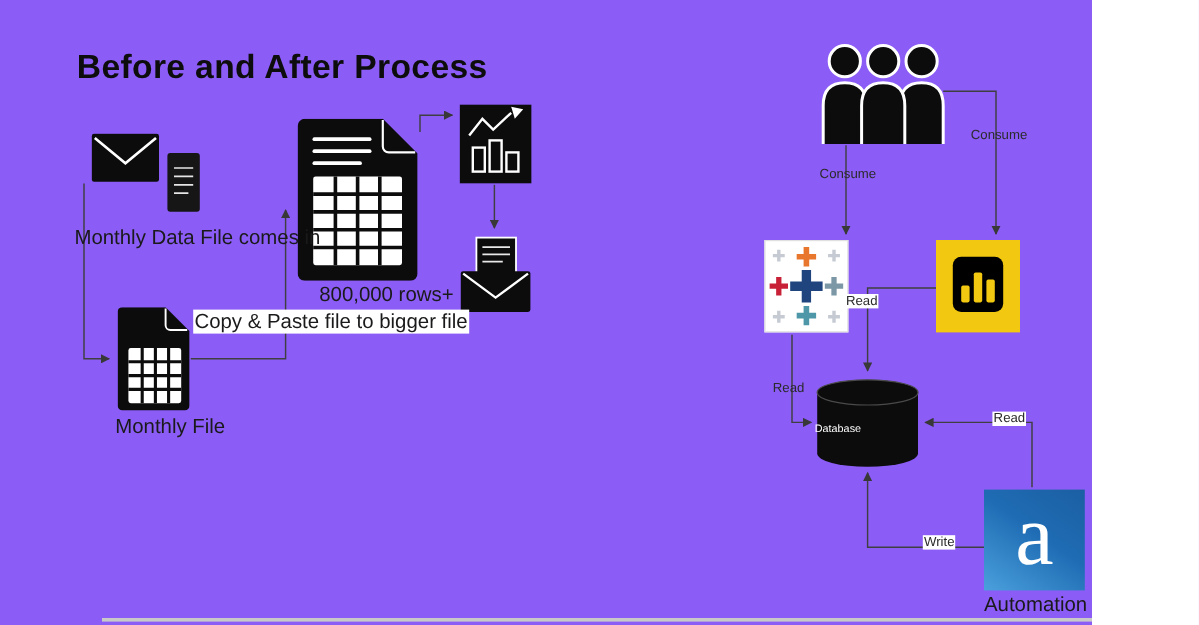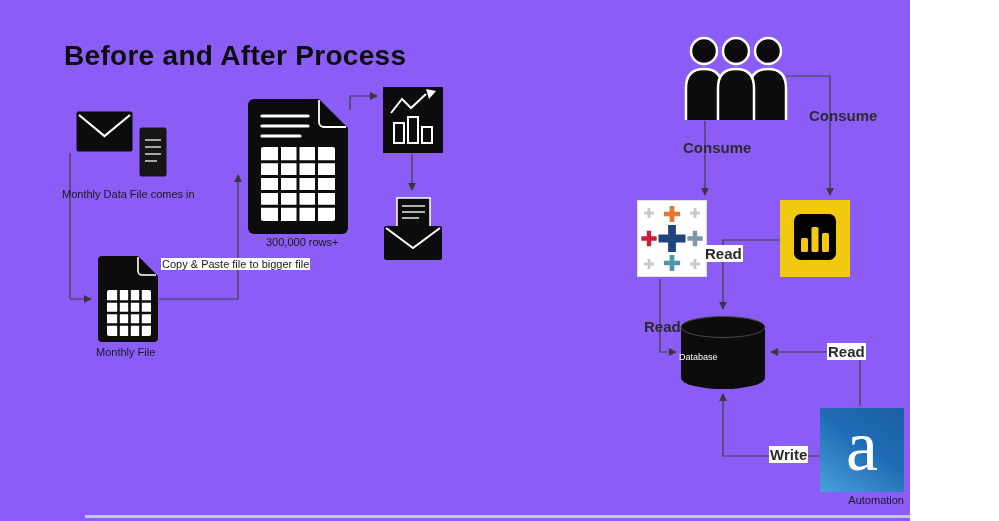--- a/index.html
+++ b/index.html
@@ -1,22 +1,22 @@
 <!DOCTYPE html>
 <html><head>
 <meta charset="utf-8">
 <style>
   * { margin:0; padding:0; box-sizing:border-box; }
   html,body { background:#ffffff; }
   body { font-family:"Liberation Sans", sans-serif; color:#1a1a1a; }
   .canvas { position:relative; width:910px; height:521px; background:#8b5cf6; overflow:hidden; }
   .abs { position:absolute; }
   .title { font-size:28px; font-weight:800; letter-spacing:0.3px; color:#0d0d0d; white-space:nowrap; }
-  .label { font-size:11px; color:#1a1a1a; white-space:nowrap; }
-  .small-label { font-size:15px; color:#2b2b2b; white-space:nowrap;font-weight:bold; }
+  .label { font-size:17px; color:#1a1a1a; white-space:nowrap; }
+  .small-label { font-size:11px; color:#2b2b2b; white-space:nowrap; }
   .tasks { list-style:disc; width:115px; padding-left:16px; font-size:11.5px; line-height:16.5px; color:#141414; }
   .tasks li { margin:0; }
   .tableau-tile { width:70px; height:77px; background:#ffffff; border:1px solid #e0e0e0;
                   display:flex; align-items:center; justify-content:center; }
   .powerbi-tile { width:70px; height:77px; background:#F2C811;
                   display:flex; align-items:center; justify-content:center; }
   .automation-tile { width:84px; height:84px;
                      background:linear-gradient(215deg, #1b5fa3 0%, #1f6cb4 45%, #4aa0dc 100%);
                      display:flex; align-items:center; justify-content:center; }
   .automation-a { font-family:"Liberation Serif", serif; font-size:72px; line-height:1;
@@ -118,21 +118,21 @@
       <line x1="19" y1="10" x2="42" y2="10"></line>
       <line x1="19" y1="16" x2="42" y2="16"></line>
       <line x1="19" y1="22" x2="36" y2="22"></line>
     </g>
     <rect x="1" y="30" width="58" height="34" rx="2" fill="#0c0c0c"></rect>
     <path d="M3,32 L30,52 L57,32" fill="none" stroke="#ffffff" stroke-width="2"></path>
   </svg>
 
   <div class="abs label" style="left:62px;top:188px">Monthly Data File comes in</div>
   <div class="abs label whitebg" style="left:161px;top:258px">Copy &amp; Paste file to bigger file</div>
-  <div class="abs label" style="left:266px;top:236px">300,000 rows+</div>
+  <div class="abs label" style="left:266px;top:236px">800,000 rows+</div>
   <div class="abs label" style="left:96px;top:346px">Monthly File</div>
 
 
   <svg class="abs" style="left:668px;top:36px" width="134" height="84" viewBox="0 0 134 84">
     <g fill="#0c0c0c" stroke="#ffffff" stroke-width="2.5">
       <g>
         <circle cx="36" cy="15" r="13"></circle>
         <path d="M18,86 V52 Q18,33 36,33 Q54,33 54,52 V86 Z"></path>
       </g>
       <g>

